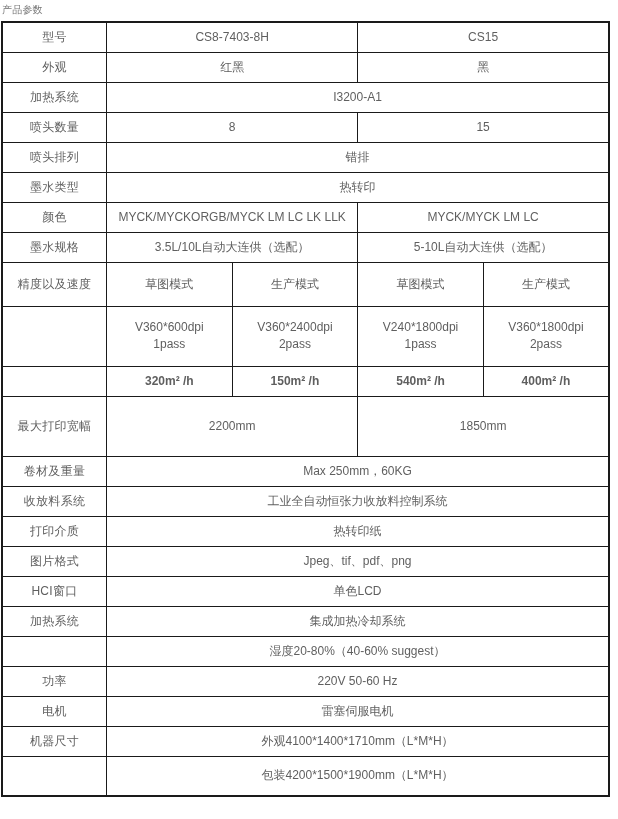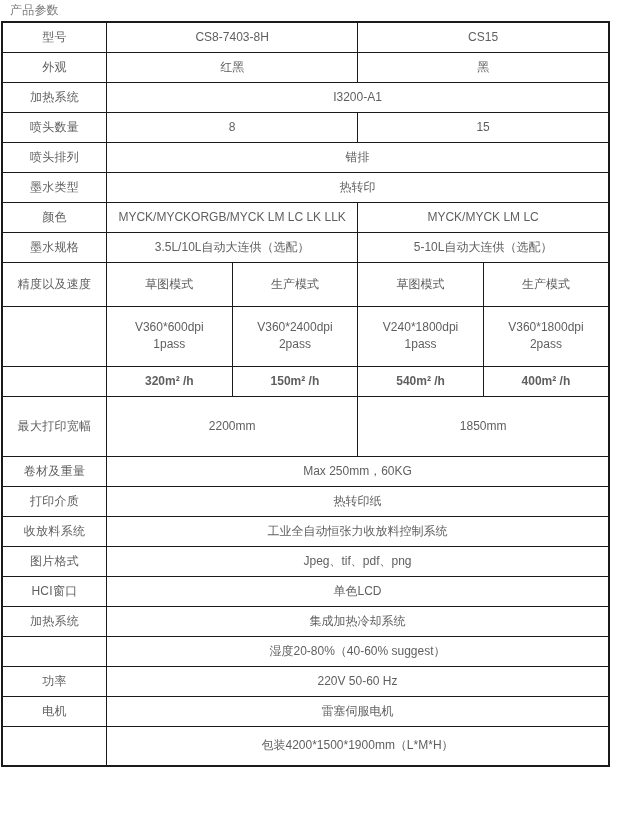--- a/index.html
+++ b/index.html
@@ -14,24 +14,24 @@
     color: #595959;
     overflow: hidden;
   }
   #page {
     position: relative;
     width: 618px;
     height: 819px;
     box-sizing: border-box;
   }
   .page-title {
-    font-size: 12px;
+    font-size: 10px;
     color: #7a7a7a;
     line-height: 14px;
-    padding: 3px 0 4px 10px;
+    padding: 3px 0 4px 2px;
     letter-spacing: 0.2px;
   }
   table.spec {
     border-collapse: collapse;
     table-layout: fixed;
     width: 609px;
     margin-left: 1px;
     border-top: 2px solid #1a1a1a;
     border-bottom: 2px solid #1a1a1a;
     border-left: 2px solid #1a1a1a;
@@ -164,30 +164,30 @@
         <td colspan="2">2200mm</td>
         <td colspan="2">1850mm</td>
       </tr>
 
       <tr class="r30">
         <td class="label">卷材及重量</td>
         <td colspan="4">Max 250mm，60KG</td>
       </tr>
 
       <tr class="r30">
+        <td class="label">收放料系统</td>
+        <td colspan="4">工业全自动恒张力收放料控制系统</td>
+      </tr>
+
+      <tr class="r30">
         <td class="label">打印介质</td>
         <td colspan="4">热转印纸</td>
       </tr>
 
       <tr class="r30">
-        <td class="label">收放料系统</td>
-        <td colspan="4">工业全自动恒张力收放料控制系统</td>
-      </tr>
-
-      <tr class="r30">
         <td class="label">图片格式</td>
         <td colspan="4">Jpeg、tif、pdf、png</td>
       </tr>
 
       <tr class="r30">
         <td class="label small-latin">HCI窗口</td>
         <td colspan="4">单色LCD</td>
       </tr>
 
       <tr class="r30">
@@ -204,20 +204,24 @@
       <tr class="r30">
         <td class="label">功率</td>
         <td colspan="4">220V 50-60 Hz</td>
       </tr>
 
       <tr class="r30">
         <td class="label">电机</td>
         <td colspan="4">雷塞伺服电机</td>
       </tr>
 
+      <tr class="r30">
+        <td class="label">机器尺寸</td>
+        <td colspan="4">外观4100*1400*1710mm（L*M*H）</td>
+      </tr>
 
       <tr class="r40">
         <td class="label"></td>
         <td colspan="4">包装4200*1500*1900mm（L*M*H）</td>
       </tr>
 
     </tbody>
   </table>
 
 </div>

